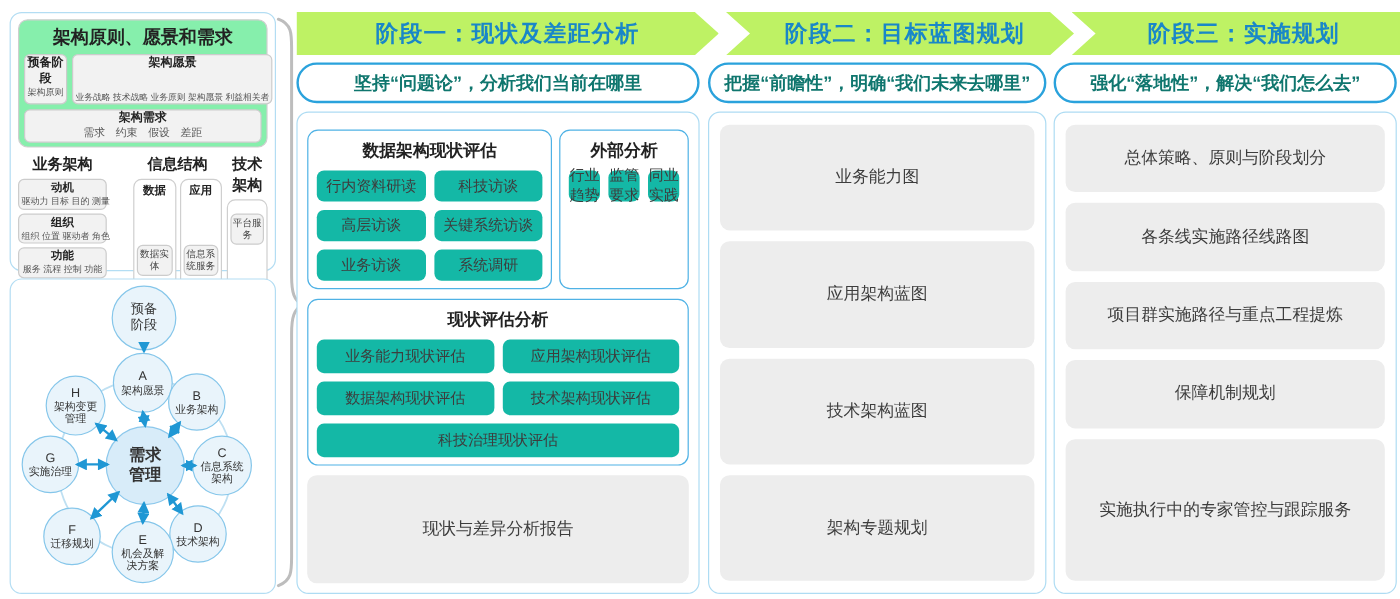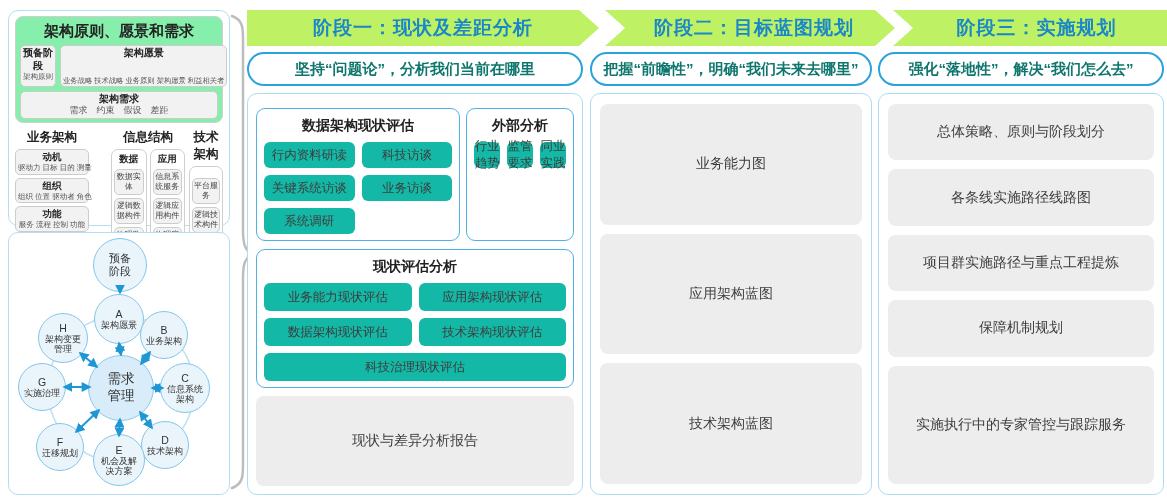--- a/index.html
+++ b/index.html
@@ -13,30 +13,30 @@
 
   .outerbox{border:1px solid #cfcfcf;border-radius:8px;background:#86efac;box-sizing:border-box;padding:3px 4px;}
   .gbox{background:#f2f2f2;border:1px solid #cccccc;border-radius:5px;box-sizing:border-box;
         text-align:center;padding:1px 2px;}
   .gbox .t{font-weight:bold;font-size:10px;color:#222;line-height:1.25;}
   .gbox .s{font-size:7.5px;color:#555;line-height:1.3;white-space:nowrap;}
   .lt-title{font-size:15px;font-weight:bold;text-align:center;color:#222;margin:2px 0 4px;}
   .row{display:flex;gap:4px;margin-top:4px;}
   .colhead{font-size:12.5px;font-weight:bold;text-align:center;color:#222;margin-bottom:3px;}
   .pill{background:#f2f2f2;border:1px solid #cccccc;border-radius:5px;text-align:center;
-        font-size:8px;color:#444;line-height:1.25;padding:2px 1px;box-sizing:border-box;}
+        font-size:8px;color:#444;line-height:1.25;padding:2px 1px;box-sizing:border-box;margin-top:35px;}
   .subcolbox{border:1px solid #cfcfcf;border-radius:7px;padding:2px;display:flex;flex-direction:column;gap:3px;box-sizing:border-box;background:#fff;}
 
   
   .adm-node{position:absolute;border:1.5px solid #85c6ea;background:#e9f4fb;border-radius:50%;
             display:flex;flex-direction:column;align-items:center;justify-content:center;
             text-align:center;line-height:1.15;color:#333;z-index:2;box-sizing:border-box;}
   .adm-node .nid{font-size:10.5px;}
   .adm-node .nlabel{font-size:9px;}
-  #adm-center{background:#d8ecf9;border-color:#8cc8ec;font-weight:normal;font-size:13.5px;line-height:1.25;color:#333;}
+  #adm-center{background:#d8ecf9;border-color:#8cc8ec;font-weight:bold;font-size:13.5px;line-height:1.25;color:#333;}
   .adm-svg{position:absolute;left:0;top:0;pointer-events:none;}
 
   
   #brace{position:absolute;left:228px;top:14px;}
 
   
   .band{position:absolute;top:10px;height:36px;background:#bef264;display:flex;align-items:center;
         justify-content:center;font-weight:bold;font-size:19px;color:#1987c8;letter-spacing:1px;}
   #band-1{left:247px;width:352px;clip-path:polygon(0 0,calc(100% - 20px) 0,100% 50%,calc(100% - 20px) 100%,0 100%);}
   #band-2{left:605px;width:282px;clip-path:polygon(0 0,calc(100% - 20px) 0,100% 50%,calc(100% - 20px) 100%,0 100%,20px 50%);padding-left:8px;}
@@ -249,20 +249,21 @@
     <span>强化“落地性”，解决“我们怎么去”</span>
   </div>
 
   <div class="phase-panel" id="panel-1">
     <div style="display:flex;gap:6px;">
       <div class="bluebox" style="flex:2.05;">
         <div class="btitle">数据架构现状评估</div>
         <div class="grid2">
           <div class="gpill h26">行内资料研读</div>
           <div class="gpill h26">科技访谈</div>
+          <div class="gpill h26">高层访谈</div>
           <div class="gpill h26">关键系统访谈</div>
           <div class="gpill h26">业务访谈</div>
           <div class="gpill h26">系统调研</div>
         </div>
       </div>
       <div class="bluebox" style="flex:1;">
         <div class="btitle">外部分析</div>
         <div class="stack">
           <div class="gpill h26">行业趋势</div>
           <div class="gpill h26">监管要求</div>
@@ -284,20 +285,21 @@
 
     <div class="graybig flexfill">
       <span>现状与差异分析报告</span>
     </div>
   </div>
 
   <div class="phase-panel" id="panel-2">
     <div class="itembox">业务能力图</div>
     <div class="itembox">应用架构蓝图</div>
     <div class="itembox">技术架构蓝图</div>
+    <div class="itembox">架构专题规划</div>
   </div>
 
   <div class="phase-panel" id="panel-3">
     <div class="itembox">总体策略、原则与阶段划分</div>
     <div class="itembox">各条线实施路径线路图</div>
     <div class="itembox">项目群实施路径与重点工程提炼</div>
     <div class="itembox">保障机制规划</div>
     <div class="itembox tall">实施执行中的专家管控与跟踪服务</div>
   </div>
 

